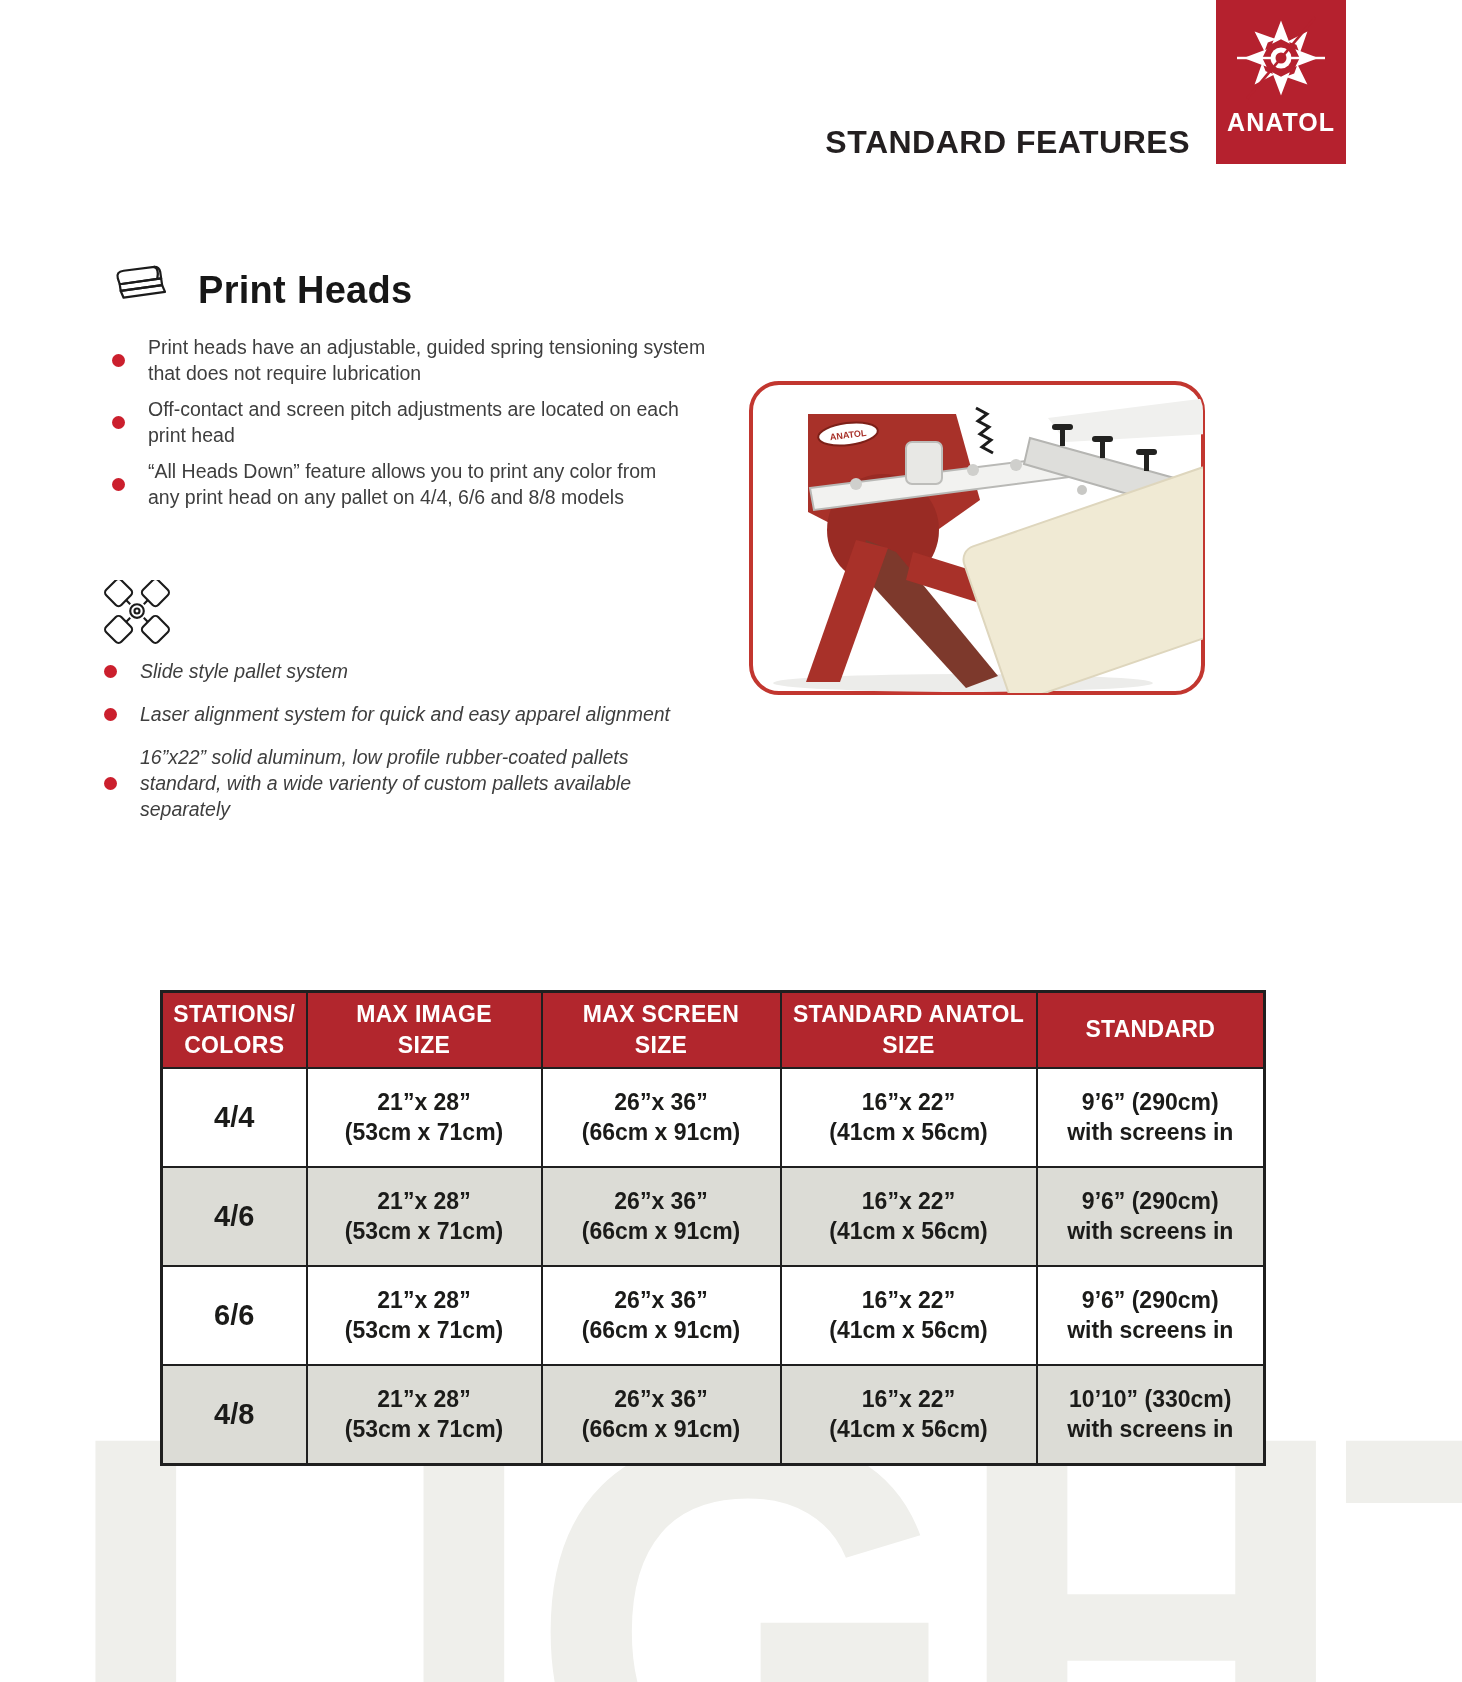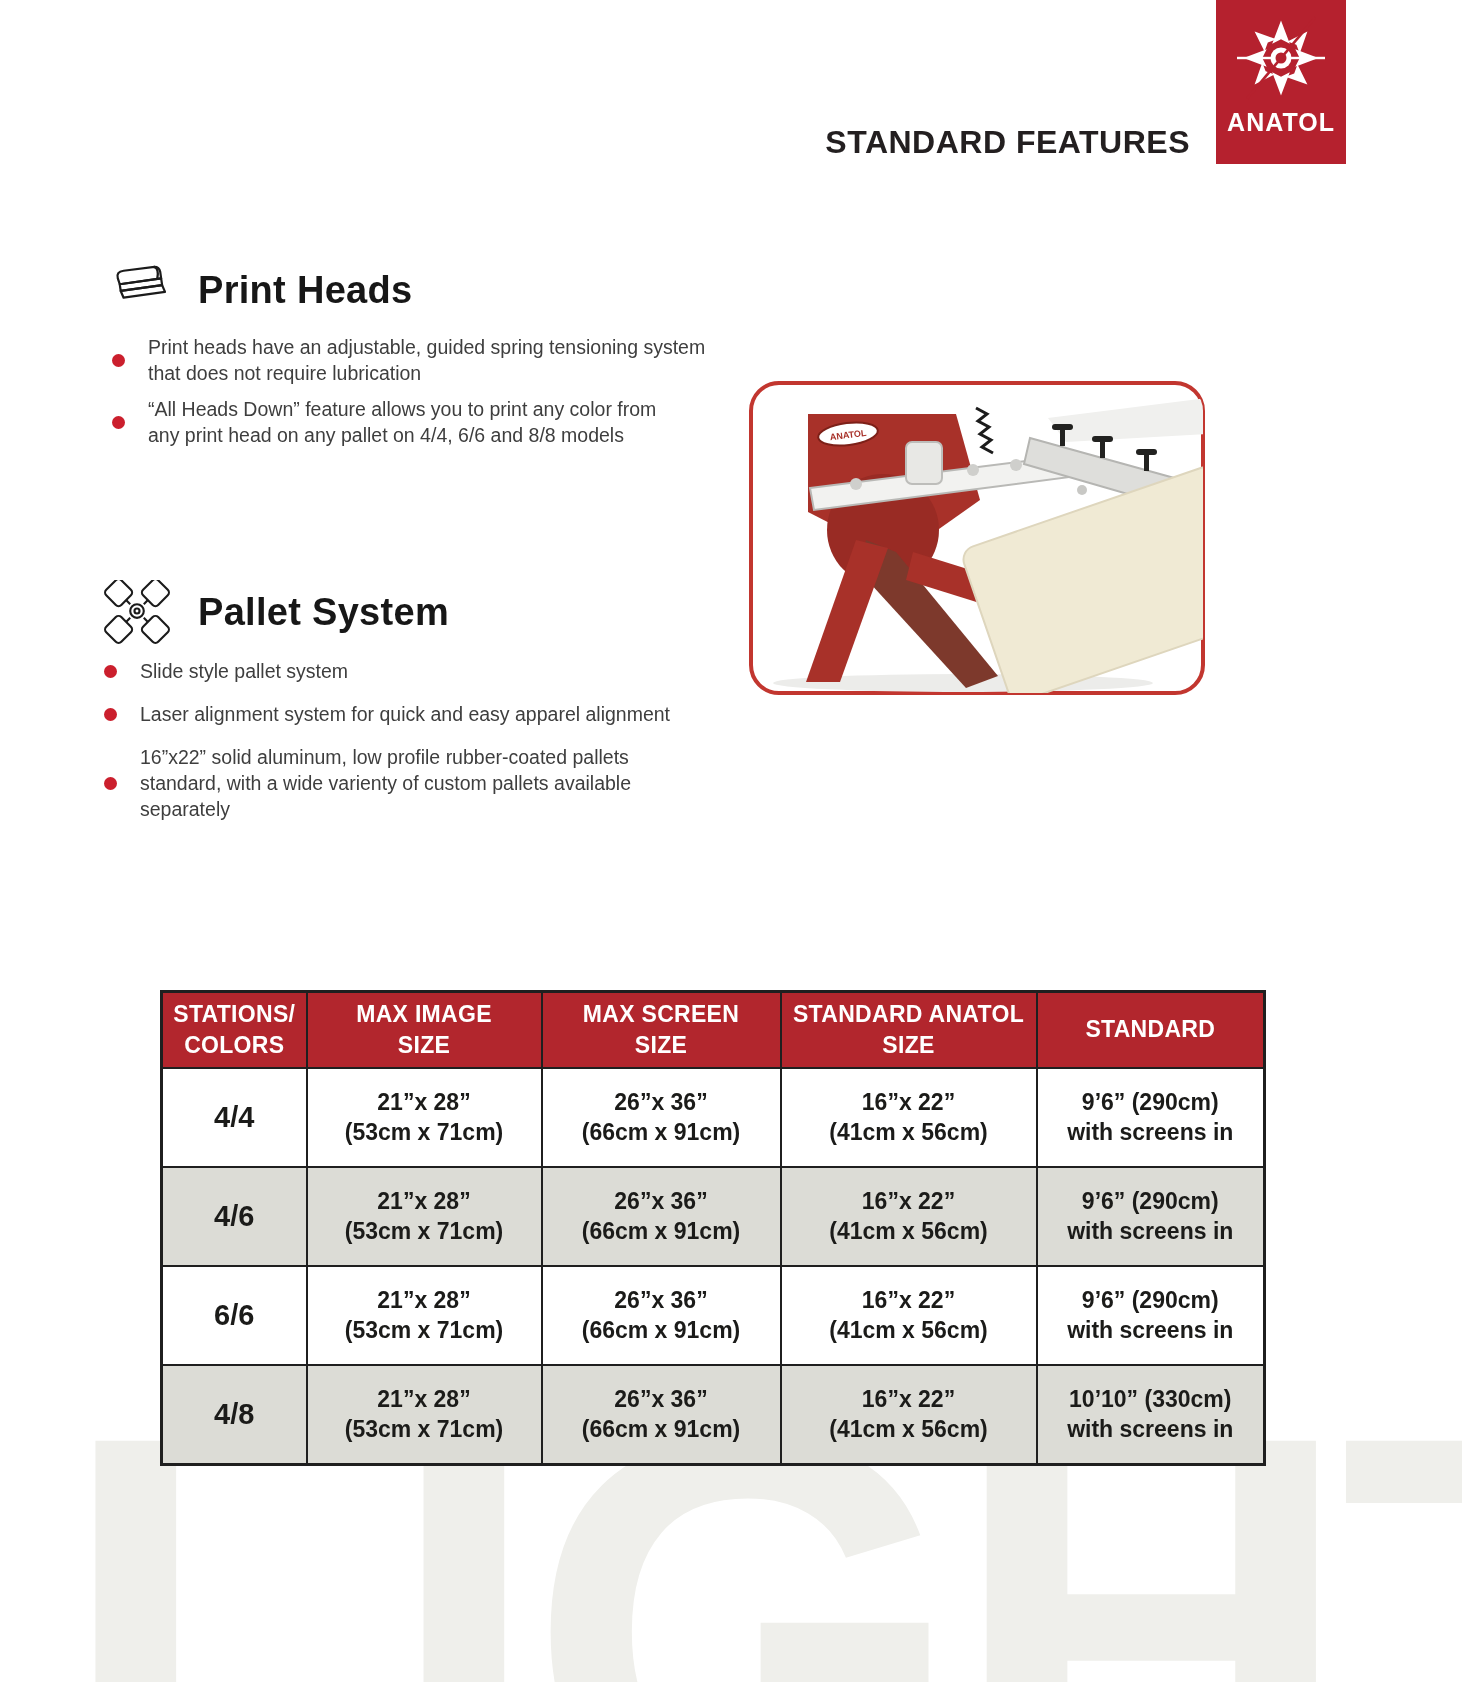--- a/index.html
+++ b/index.html
@@ -33,21 +33,21 @@
     color:#ffffff;font-weight:800;font-size:25px;letter-spacing:1px;margin-top:6px;
   }
   
   .sec-head{position:absolute;display:flex;align-items:center;gap:28px;z-index:2;}
   #sec1-head{left:108px;top:264px;}
   #sec2-head{left:104px;top:580px;}
   .sec-head h2{margin:0;font-size:38px;font-weight:800;color:#171717;letter-spacing:.3px;}
   
   .bullets{position:absolute;margin:0;padding:0;list-style:none;display:flex;flex-direction:column;z-index:2;}
   #bullets1{left:112px;top:334px;gap:10px;}
-  #bullets2{left:104px;top:658px;gap:17px;}
+  #bullets2{left:104px;top:658px;gap:17px;font-style:italic;}
   .bullets li{display:flex;align-items:center;gap:23px;}
   .dot{width:13px;height:13px;border-radius:50%;background:#cb1f2d;flex:0 0 auto;}
   .btext{
     font-size:19.5px;line-height:26px;color:#3e3e3e;
     white-space:pre-line;width:645px;
   }
   
   .photo{position:absolute;left:748px;top:380px;width:458px;height:316px;z-index:1;}
   
   .specs{
@@ -112,38 +112,42 @@
   </div>
 
   <ul class="bullets" id="bullets1">
     <li>
       <span class="dot"></span>
       <span class="btext">Print heads have an adjustable, guided spring tensioning system
 that does not require lubrication</span>
     </li>
     <li>
       <span class="dot"></span>
+      <span class="btext">Off-contact and screen pitch adjustments are located on each
+print head</span>
+    </li>
+    <li>
+      <span class="dot"></span>
       <span class="btext">“All Heads Down” feature allows you to print any color from
 any print head on any pallet on 4/4, 6/6 and 8/8 models</span>
     </li>
   </ul>
 
   <div class="sec-head" id="sec2-head">
     <svg width="66" height="64" viewBox="0 0 68 66">
       <g fill="none" stroke="#1b1b1b" stroke-width="2.2" stroke-linejoin="round">
         <rect x="-11" y="-11" width="22" height="22" rx="4" transform="translate(15,13) rotate(45)"></rect>
         <rect x="-11" y="-11" width="22" height="22" rx="4" transform="translate(53,13) rotate(45)"></rect>
         <rect x="-11" y="-11" width="22" height="22" rx="4" transform="translate(15,51) rotate(45)"></rect>
         <rect x="-11" y="-11" width="22" height="22" rx="4" transform="translate(53,51) rotate(45)"></rect>
         <path d="M27 25 L23 21 M41 25 L45 21 M27 39 L23 43 M41 39 L45 43"></path>
         <circle cx="34" cy="32" r="7"></circle>
         <circle cx="34" cy="32" r="2.6"></circle>
       </g>
     </svg>
-    <h2>Pallet System</h2>
   </div>
 
   <ul class="bullets" id="bullets2">
     <li>
       <span class="dot"></span>
       <span class="btext">Slide style pallet system</span>
     </li>
     <li>
       <span class="dot"></span>
       <span class="btext">Laser alignment system for quick and easy apparel alignment</span>

